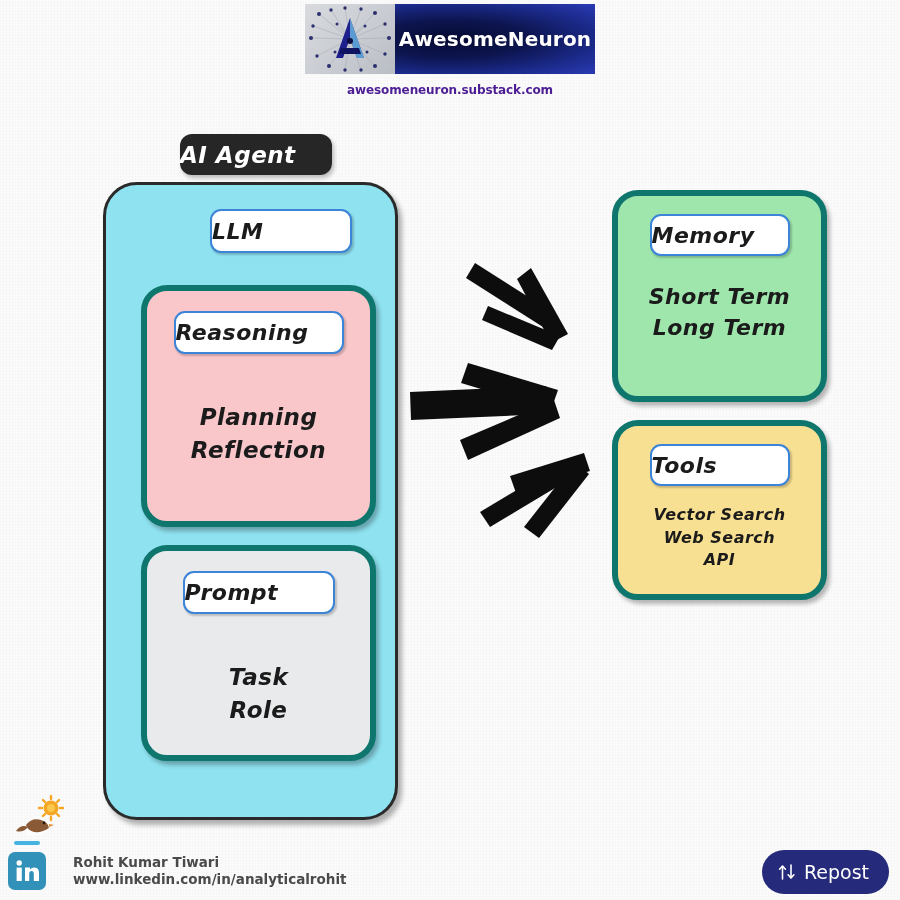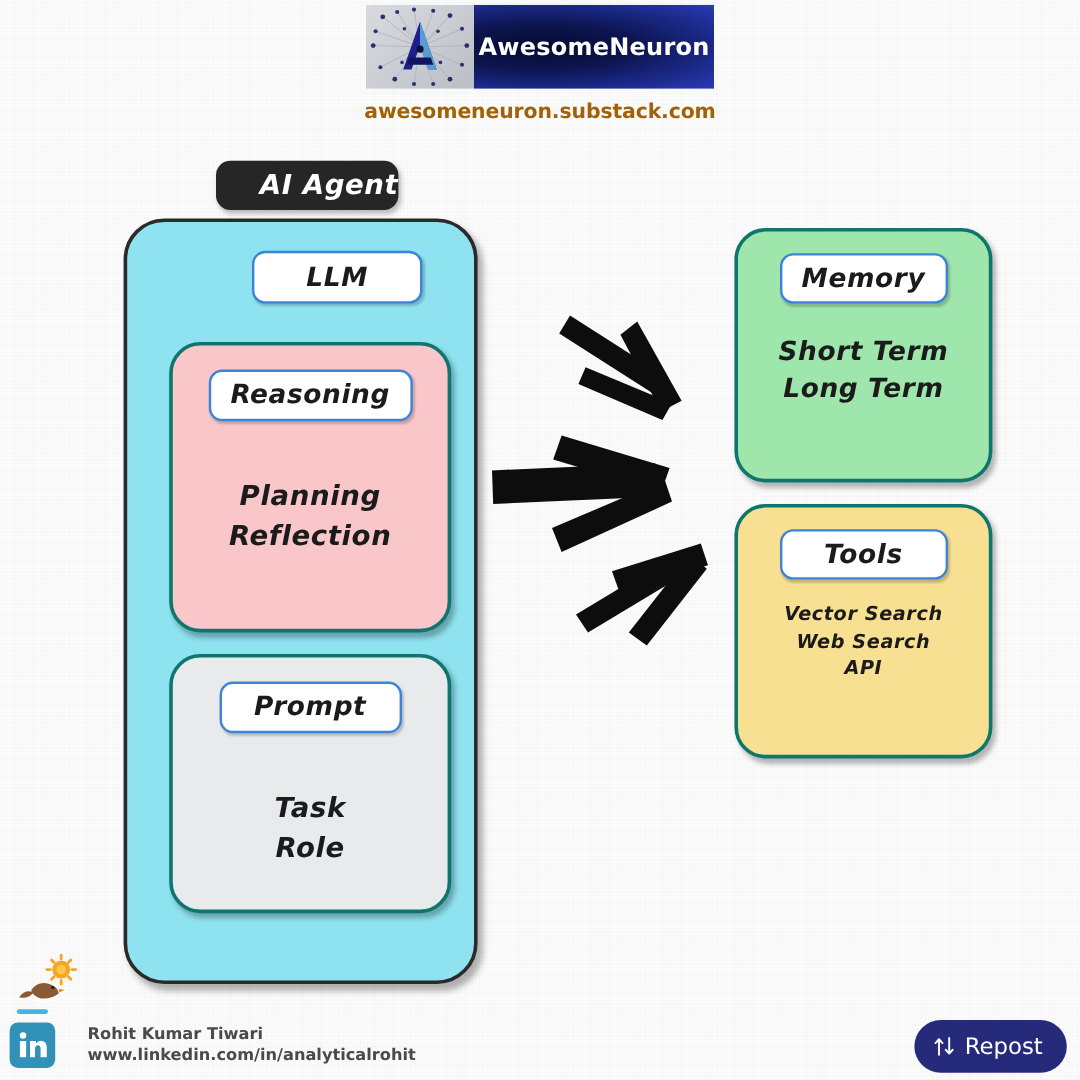--- a/index.html
+++ b/index.html
@@ -62,22 +62,22 @@
     color: #ffffff;
     font-family: "DejaVu Sans", sans-serif;
     font-weight: bold;
     font-size: 20px;
     letter-spacing: 0.2px;
   }
   .site-url {
     margin-top: 5px;
     font-family: "DejaVu Sans", sans-serif;
     font-weight: bold;
-    font-size: 17px;
-    color: #a16207;
+    font-size: 12px;
+    color: #4c1d95;
     letter-spacing: -0.1px;
   }
 
   
   .hand {
     font-family: "DejaVu Sans", sans-serif;
     font-style: italic;
     font-weight: 600;
     color: #1b1b1b;
     letter-spacing: 0.5px;
@@ -87,21 +87,21 @@
   .agent-tag {
     position: absolute;
     left: 180px;
     top: 134px;
     width: 152px;
     height: 41px;
     background: #262626;
     border-radius: 12px;
     display: flex;
     align-items: center;
-    justify-content: flex-end;
+    justify-content: flex-start;
     box-shadow: 2px 3px 4px rgba(0,0,0,0.25);
     z-index: 4;
   }
   .agent-tag span {
     color: #ffffff;
     font-size: 23px;
   }
 
   
   .agent-box {
@@ -117,37 +117,36 @@
     z-index: 2;
   }
 
   
   .pill {
     background: #ffffff;
     border: 2.5px solid #3b84d8;
     border-radius: 11px;
     display: flex;
     align-items: center;
-    justify-content: center;
     box-shadow: 1.5px 2px 2px rgba(0,0,0,0.20);
   }
   .pill span { font-size: 22px; }
 
   .llm-pill {
     position: absolute;
     left: 104px;
     top: 24px;
     width: 142px;
     height: 44px;
   }
 
   
   .card {
     position: absolute;
-    border: 3px solid #0f766e;
+    border: 6px solid #0f766e;
     border-radius: 26px;
     box-shadow: 3px 4px 4px rgba(0,0,0,0.28);
   }
   .card-reasoning {
     left: 35px;
     top: 100px;
     width: 235px;
     height: 242px;
     background: #f9c6ca;
   }
@@ -190,21 +189,21 @@
     width: 215px;
     height: 212px;
     background: #9fe6ad;
     z-index: 2;
   }
   .card-tools {
     position: absolute;
     left: 612px;
     top: 420px;
     width: 215px;
-    height: 212px;
+    height: 180px;
     background: #f8e093;
     z-index: 2;
   }
   .card-memory .card-pill,
   .card-tools .card-pill {
     top: 18px;
     width: 140px;
     height: 42px;
   }
   .card-memory .card-body,

